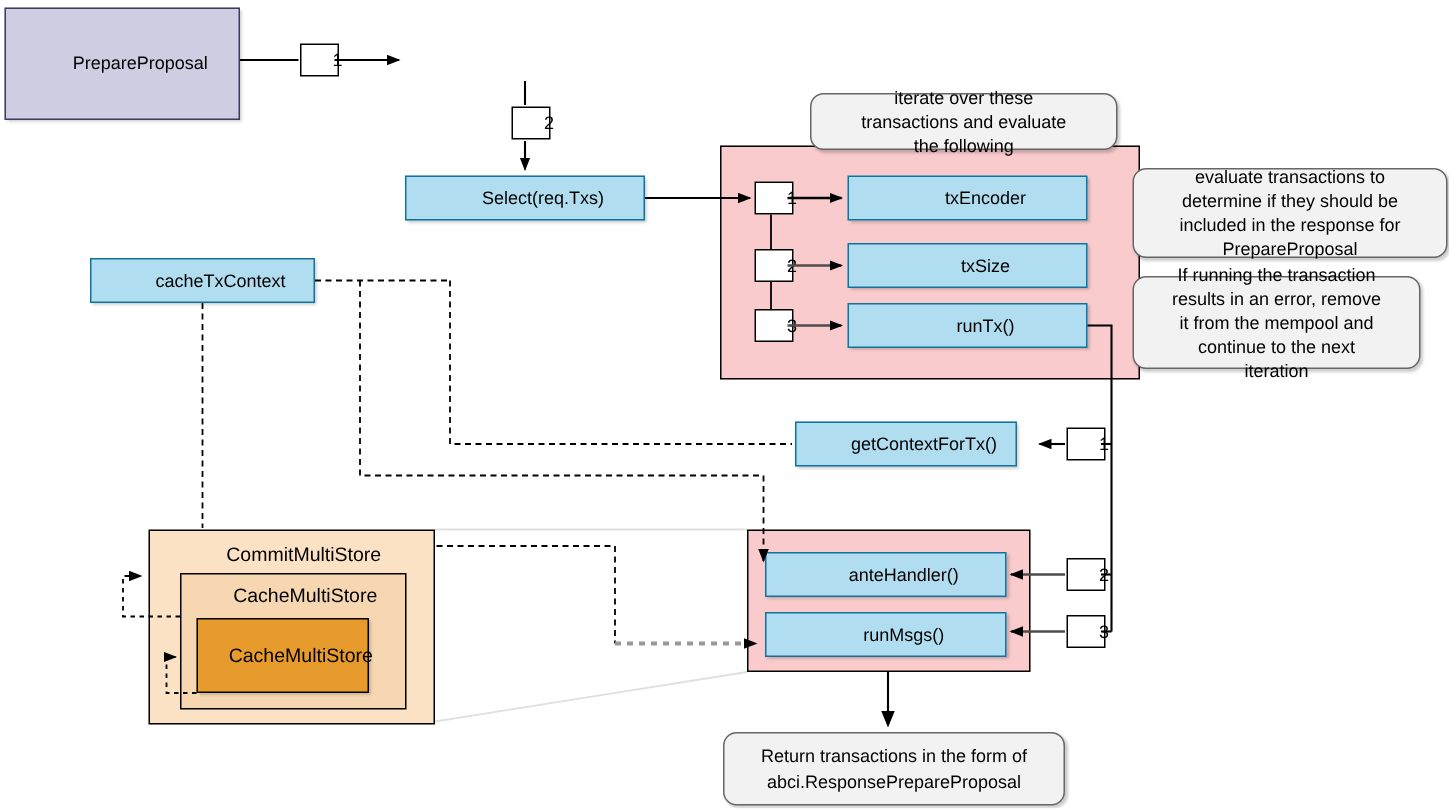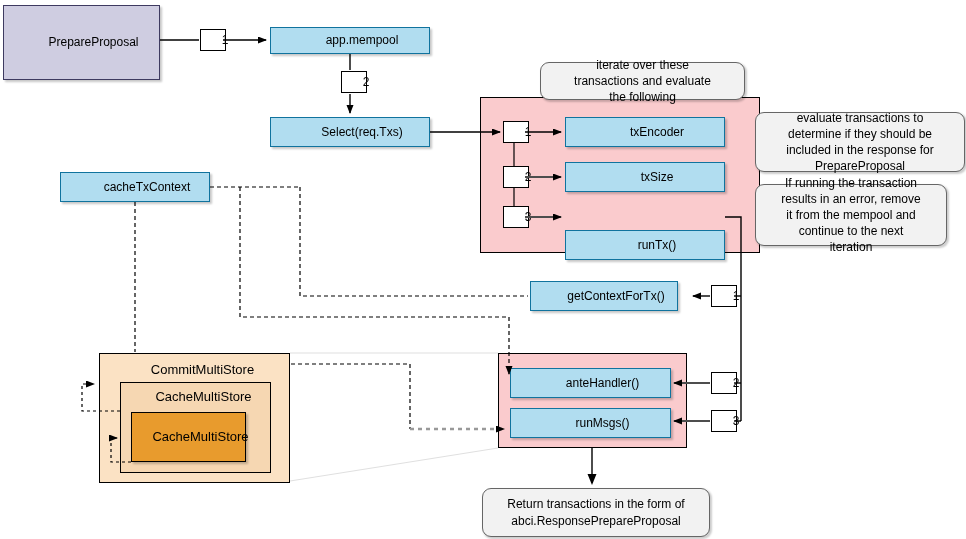--- a/index.html
+++ b/index.html
@@ -51,35 +51,32 @@
     <div class="container-title" style="top:6px;">CacheMultiStore</div>
   </div>
   <div class="abs orange node" style="left:131px;top:412px;width:115px;height:50px;font-size:13px;">
     <span>CacheMultiStore</span>
   </div>
 
   <div class="abs node purple" style="left:3px;top:5px;width:157px;height:75px;">
     <span>PrepareProposal</span>
   </div>
 
-  <div class="abs node blue" style="left:270px;top:27px;width:160px;height:27px;">
-    <span>app.mempool</span>
-  </div>
 
   <div class="abs node blue" style="left:270px;top:117px;width:160px;height:30px;">
     <span>Select(req.Txs)</span>
   </div>
 
   <div class="abs node blue" style="left:565px;top:117px;width:160px;height:30px;">
     <span>txEncoder</span>
   </div>
   <div class="abs node blue" style="left:565px;top:162px;width:160px;height:30px;">
     <span>txSize</span>
   </div>
-  <div class="abs node blue" style="left:565px;top:202px;width:160px;height:30px;margin-top:28px;">
+  <div class="abs node blue" style="left:565px;top:202px;width:160px;height:30px;">
     <span>runTx()</span>
   </div>
 
   <div class="abs node blue" style="left:60px;top:172px;width:150px;height:30px;">
     <span>cacheTxContext</span>
   </div>
 
   <div class="abs node blue" style="left:530px;top:281px;width:148px;height:30px;">
     <span>getContextForTx()</span>
   </div>

